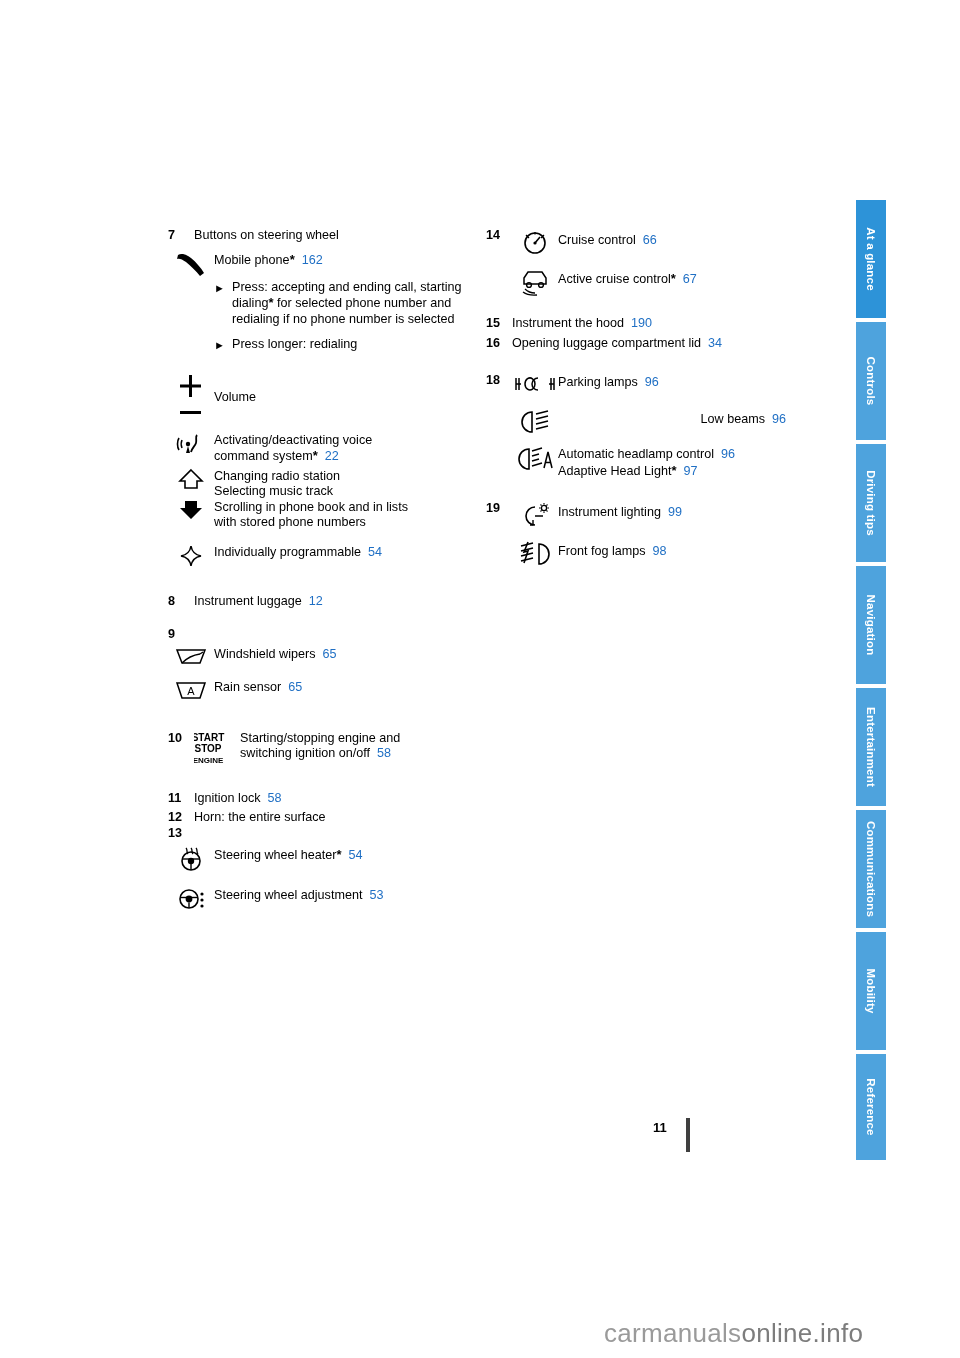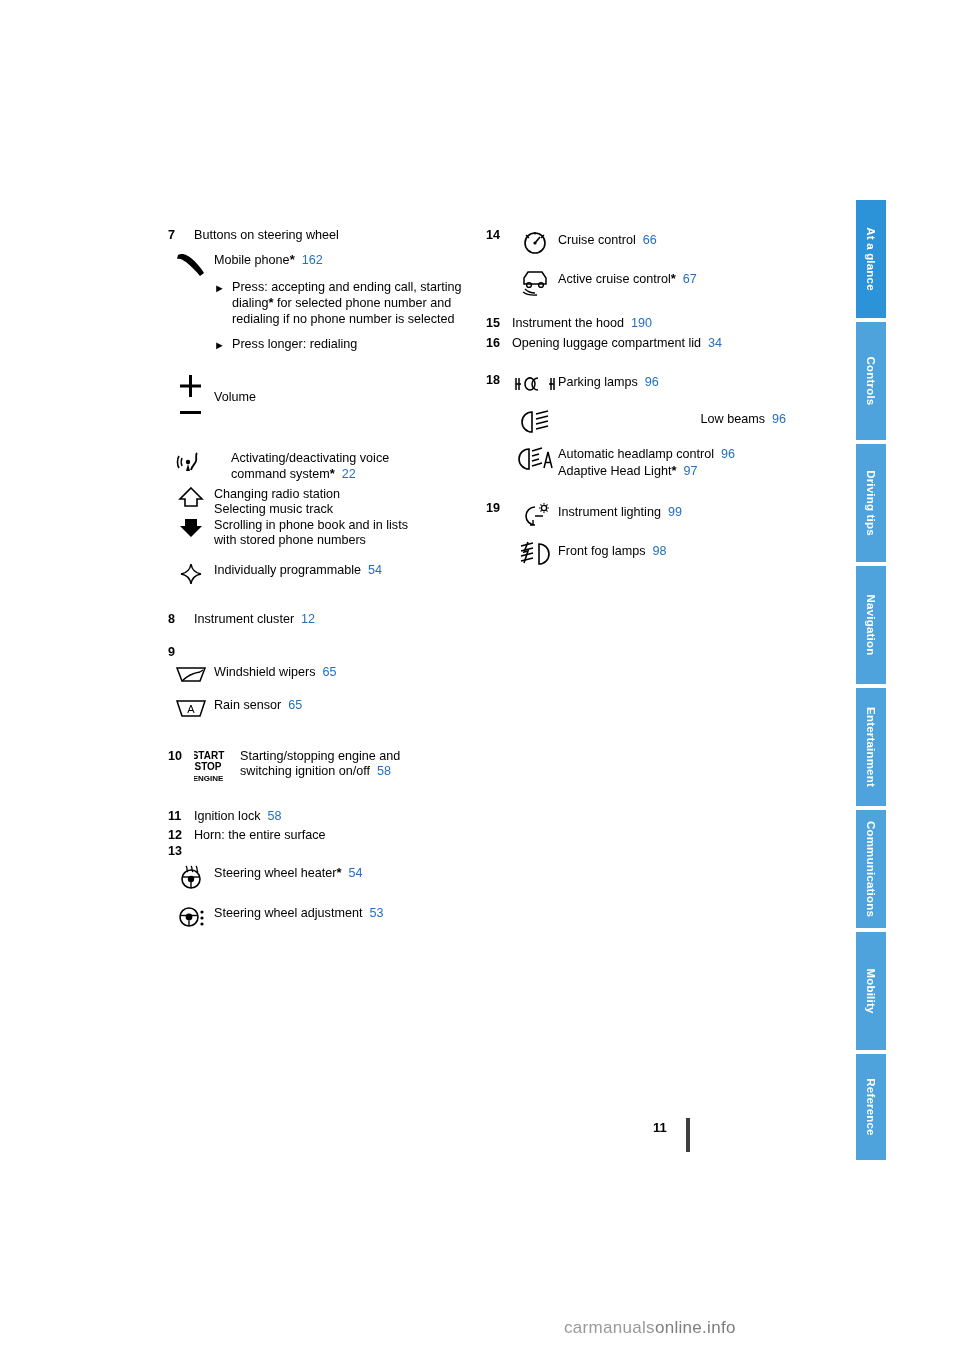--- a/index.html
+++ b/index.html
@@ -112,23 +112,23 @@
     position: absolute;
     left: 686px;
     top: 1118px;
     width: 4px;
     height: 34px;
     background: #3f3f3f;
   }
 
   .watermark {
     position: absolute;
-    left: 564px;
+    left: 604px;
     top: 1318px;
-    font-size: 17px;
+    font-size: 26px;
     color: #9a9a9a;
     letter-spacing: 0.3px;
     font-family: "Liberation Sans", sans-serif;
   }
   .watermark b { color: #7d7d7d; font-weight: normal; }
 
   svg { display: block; }
 </style>
 </head>
 <body>
@@ -195,21 +195,21 @@
       <div class="icon-box">
         <svg width="32" height="50" viewBox="0 0 32 50">
           <rect x="14" y="2" width="3" height="22" fill="#000"></rect>
           <rect x="5" y="11.5" width="21" height="3" fill="#000"></rect>
           <rect x="5" y="38" width="21" height="3" fill="#000"></rect>
         </svg>
       </div>
       <div class="icon-txt" style="padding-top:18px;">Volume</div>
     </div>
 
-    <div class="icon-row" style="margin-top:26px;gap:17px;">
+    <div class="icon-row" style="margin-top:8px;">
       <div class="icon-box">
         <svg width="30" height="24" viewBox="0 0 30 24">
           <path d="M3 6 C1 9 1 15 3 18" stroke="#000" stroke-width="1.6" fill="none"></path>
           <path d="M6 8 C5 10 5 14 6 16" stroke="#000" stroke-width="1.6" fill="none"></path>
           <circle cx="12" cy="12" r="2.2" fill="#000"></circle>
           <path d="M15 20 C16 16 19 14 20 11 C21 8 19 5 21 3" stroke="#000" stroke-width="1.8" fill="none"></path>
           <path d="M12 14 L14 21 L10 21 Z" fill="#000"></path>
         </svg>
       </div>
       <div class="icon-txt">
@@ -242,21 +242,21 @@
           <path d="M12 2 C13 8 16 11 22 12 C16 13 13 16 12 22 C11 16 8 13 2 12 C8 11 11 8 12 2 Z" fill="none" stroke="#000" stroke-width="1.5"></path>
         </svg>
       </div>
       <div class="icon-txt">
         <span>Individually programmable</span>&nbsp;&nbsp;<span class="pg">54</span>
       </div>
     </div>
 
     <div class="row" style="margin-top:26px;">
       <span class="num">8</span>
-      <span class="txt"><span>Instrument cluster</span>&nbsp;&nbsp;<span class="pg">12</span></span>
+      <span class="txt"><span>Instrument luggage</span>&nbsp;&nbsp;<span class="pg">12</span></span>
     </div>
 
     <div class="row" style="margin-top:18px;">
       <span class="num">9</span>
     </div>
     <div class="icon-row" style="margin-top:2px;">
       <div class="icon-box">
         <svg width="34" height="22" viewBox="0 0 34 22">
           <path d="M3 4 L31 4 L26 17 L8 17 Z" fill="none" stroke="#000" stroke-width="1.5"></path>
           <path d="M8 17 C13 12 19 9 26 8" stroke="#000" stroke-width="1.4" fill="none"></path>

